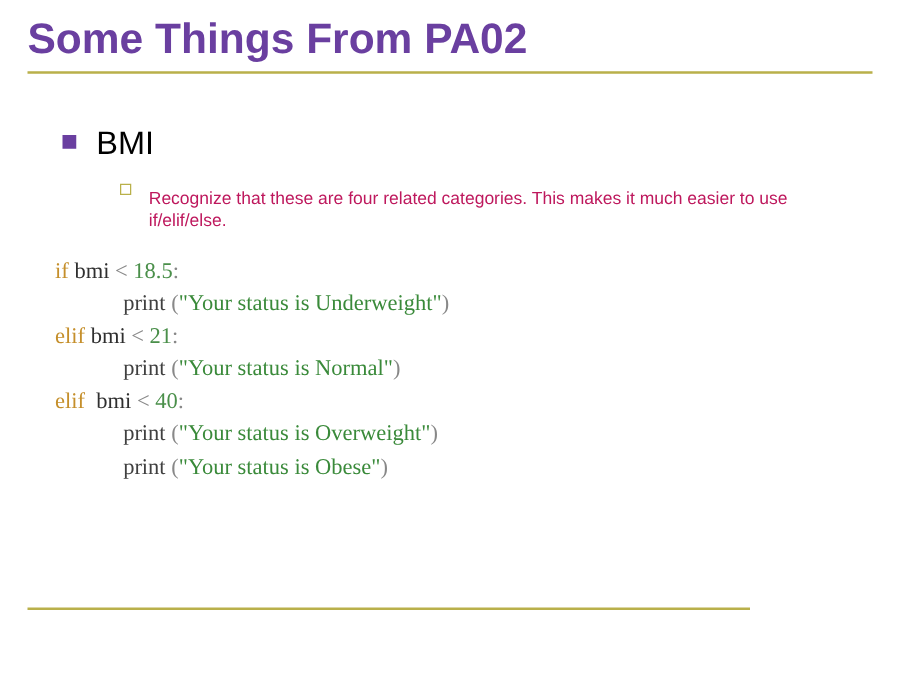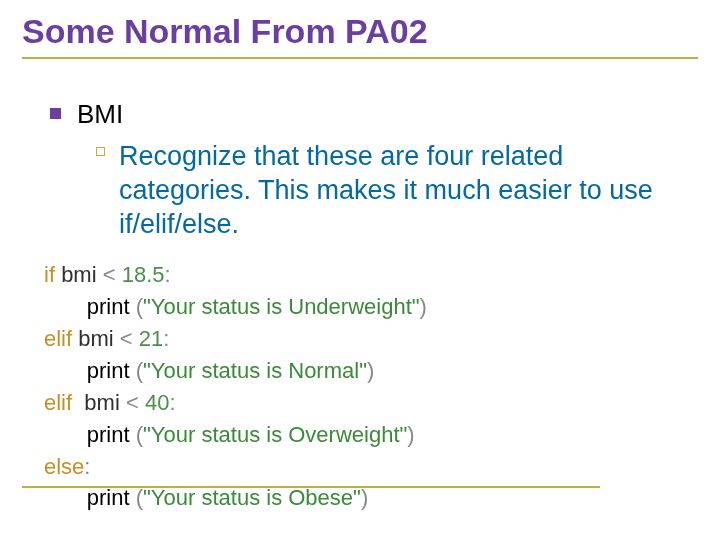--- a/index.html
+++ b/index.html
@@ -56,74 +56,74 @@
   .b2-marker {
     width: 9px;
     height: 9px;
     border: 1.5px solid #b9b04a;
     box-sizing: border-box;
     margin-top: 7px;
     margin-right: 14px;
     flex: none;
   }
   .b2-text {
-    font-size: 27px;
-    color: #0369a1;
+    font-size: 14px;
+    color: #be185d;
     line-height: 1.25;
     max-width: 560px;
+    margin-top: 10px;
   }
   .code-block {
     margin-left: 22px;
     margin-top: 18px;
-    font-family: Liberation Sans, sans-serif;
-    font-size: 22px;
+    font-family: Liberation Serif, serif;
+    font-size: 18px;
     line-height: 1.45;
     color: #888;
   }
   .code-line { white-space: pre; }
   .kw   { color: #c58f2b; }
   .id   { color: #2f2f2f; }
   .op   { color: #888; }
   .num  { color: #4a8f4a; }
-  .fn   { color: #000000; }
+  .fn   { color: #404040; margin-left: 23px; }
   .paren{ color: #888; }
   .str  { color: #3a8a3a; }
   .indent1 { display:inline-block; width: 3.5ch; }
   .bottom-rule {
     position: absolute;
     left: 22px;
     right: 120px;
     bottom: 44px;
     border: 0;
     border-top: 2px solid #b9b04a;
   }
 </style>
 </head>
 <body>
 
 <div class="slide">
 
-  <h1 class="title">Some Normal From PA02</h1>
+  <h1 class="title">Some Things From PA02</h1>
   <hr class="title-rule">
 
   <div class="bullet1">
     <span class="b1-marker"></span>
     <span class="b1-text">BMI</span>
   </div>
 
   <div class="bullet2">
     <span class="b2-marker"></span>
     <span class="b2-text">Recognize that these are four related categories.  This makes it much easier to use if/elif/else.</span>
   </div>
 
   <div class="code-block">
     <div class="code-line"><span class="kw">if</span><span> </span><span class="id">bmi</span><span class="op"> &lt; </span><span class="num">18.5</span><span class="op">:</span></div>
     <div class="code-line"><span class="indent1"></span><span class="fn">print</span><span> </span><span class="paren">(</span><span class="str">"Your status is Underweight"</span><span class="paren">)</span></div>
     <div class="code-line"><span class="kw">elif</span><span> </span><span class="id">bmi</span><span class="op"> &lt; </span><span class="num">21</span><span class="op">:</span></div>
     <div class="code-line"><span class="indent1"></span><span class="fn">print</span><span> </span><span class="paren">(</span><span class="str">"Your status is Normal"</span><span class="paren">)</span></div>
     <div class="code-line"><span class="kw">elif</span><span>  </span><span class="id">bmi</span><span class="op"> &lt; </span><span class="num">40</span><span class="op">:</span></div>
     <div class="code-line"><span class="indent1"></span><span class="fn">print</span><span> </span><span class="paren">(</span><span class="str">"Your status is Overweight"</span><span class="paren">)</span></div>
-    <div class="code-line"><span class="kw">else</span><span class="op">:</span></div>
     <div class="code-line"><span class="indent1"></span><span class="fn">print</span><span> </span><span class="paren">(</span><span class="str">"Your status is Obese"</span><span class="paren">)</span></div>
   </div>
 
   <hr class="bottom-rule">
 </div>
 
 </body></html>

